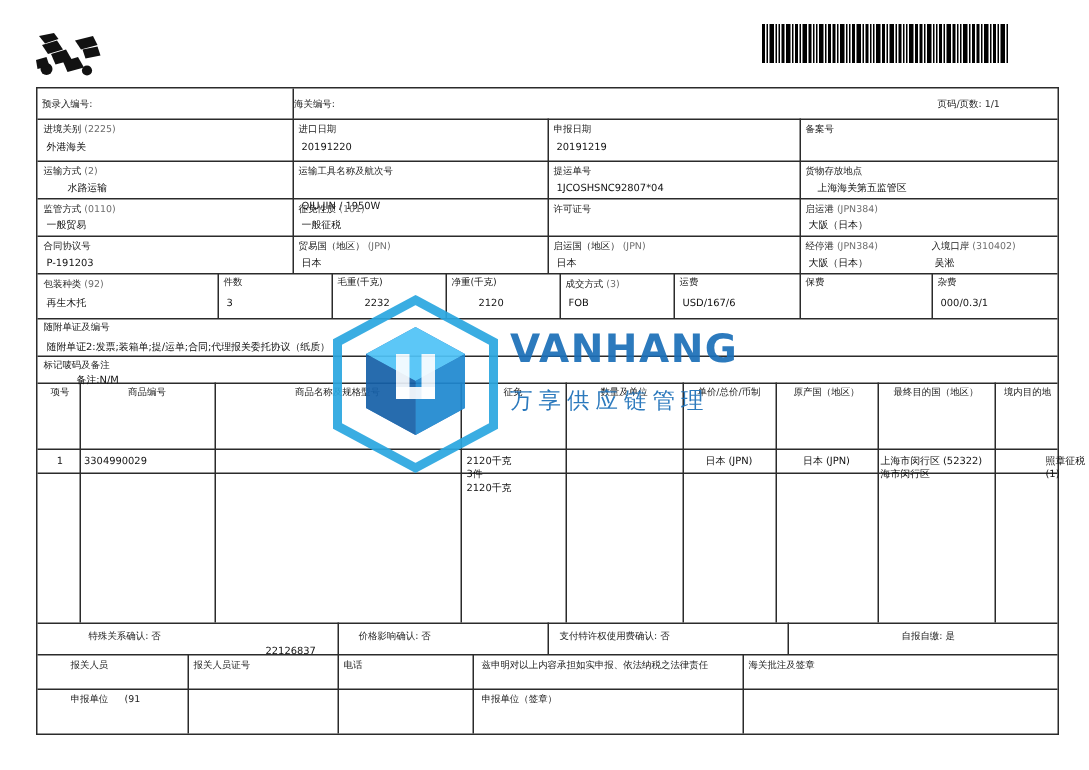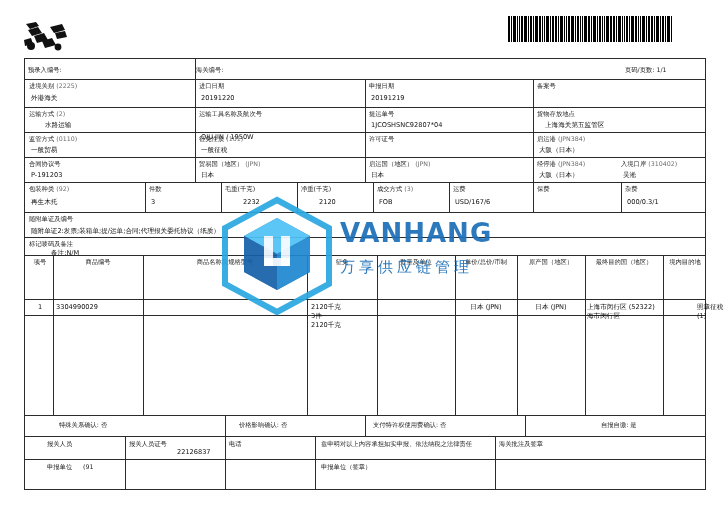--- a/index.html
+++ b/index.html
@@ -272,21 +272,21 @@
     <div class="cell val" style="left:672px;top:244px;width:38px;white-space:pre-line;line-height:1.35;">照章征税
 (1)</div>
 
     <div class="cell lbl" style="left:34px;top:362px;">特殊关系确认: 否</div>
     <div class="cell lbl" style="left:214px;top:362px;">价格影响确认: 否</div>
     <div class="cell lbl" style="left:348px;top:362px;">支付特许权使用费确认: 否</div>
     <div class="cell lbl" style="left:576px;top:362px;">自报自缴: 是</div>
 
     <div class="cell lbl" style="left:22px;top:381px;">报关人员</div>
     <div class="cell lbl" style="left:104px;top:381px;">报关人员证号</div>
-    <div class="cell val" style="left:152px;top:389px;text-align:center;">22126837</div>
+    <div class="cell val" style="left:152px;top:371px;text-align:center;">22126837</div>
     <div class="cell lbl" style="left:204px;top:381px;">电话</div>
     <div class="cell lbl" style="left:296px;top:381px;">兹申明对以上内容承担如实申报、依法纳税之法律责任</div>
     <div class="cell lbl" style="left:474px;top:381px;">海关批注及签章</div>
 
     <div class="cell lbl" style="left:22px;top:404px;">申报单位</div>
     <div class="cell lbl" style="left:58px;top:404px;">(91</div>
     <div class="cell lbl" style="left:296px;top:404px;">申报单位（签章）</div>
   </div>
 
   <div class="wm">

